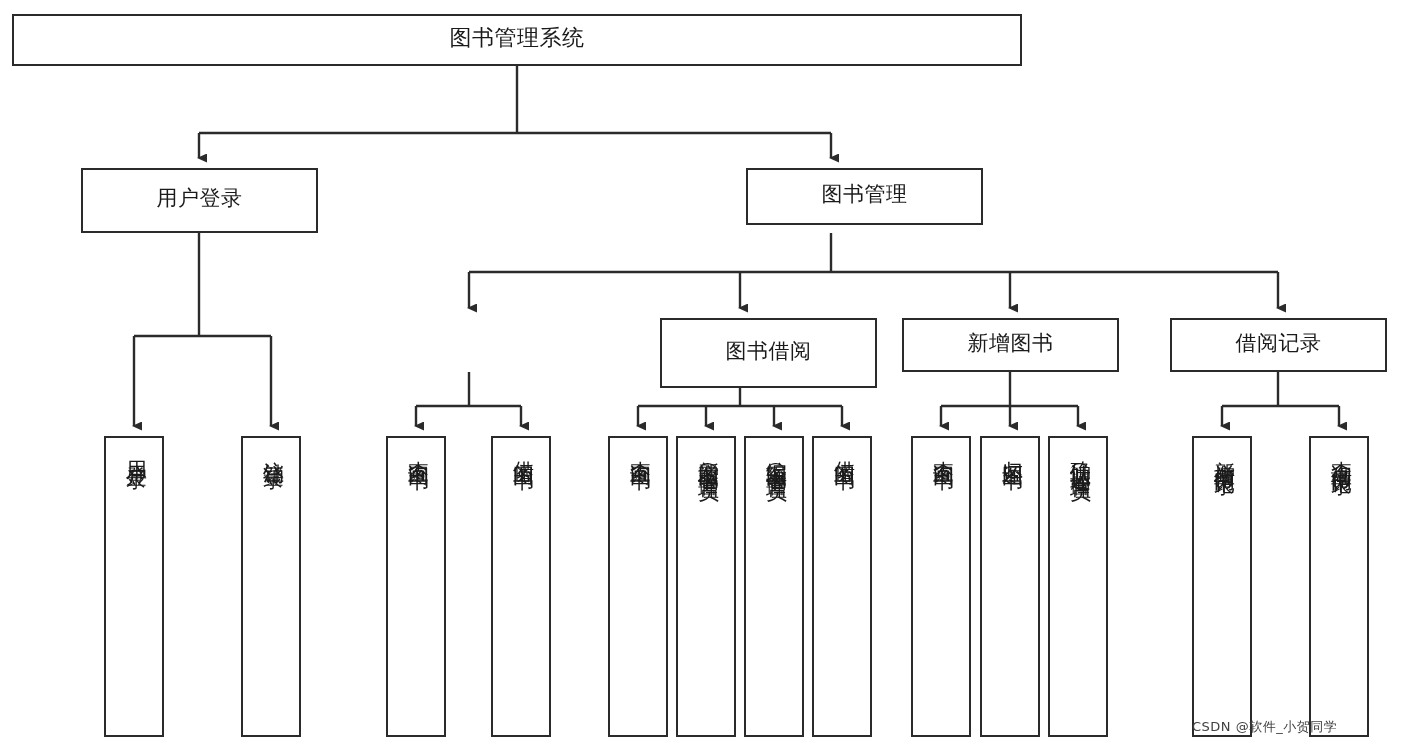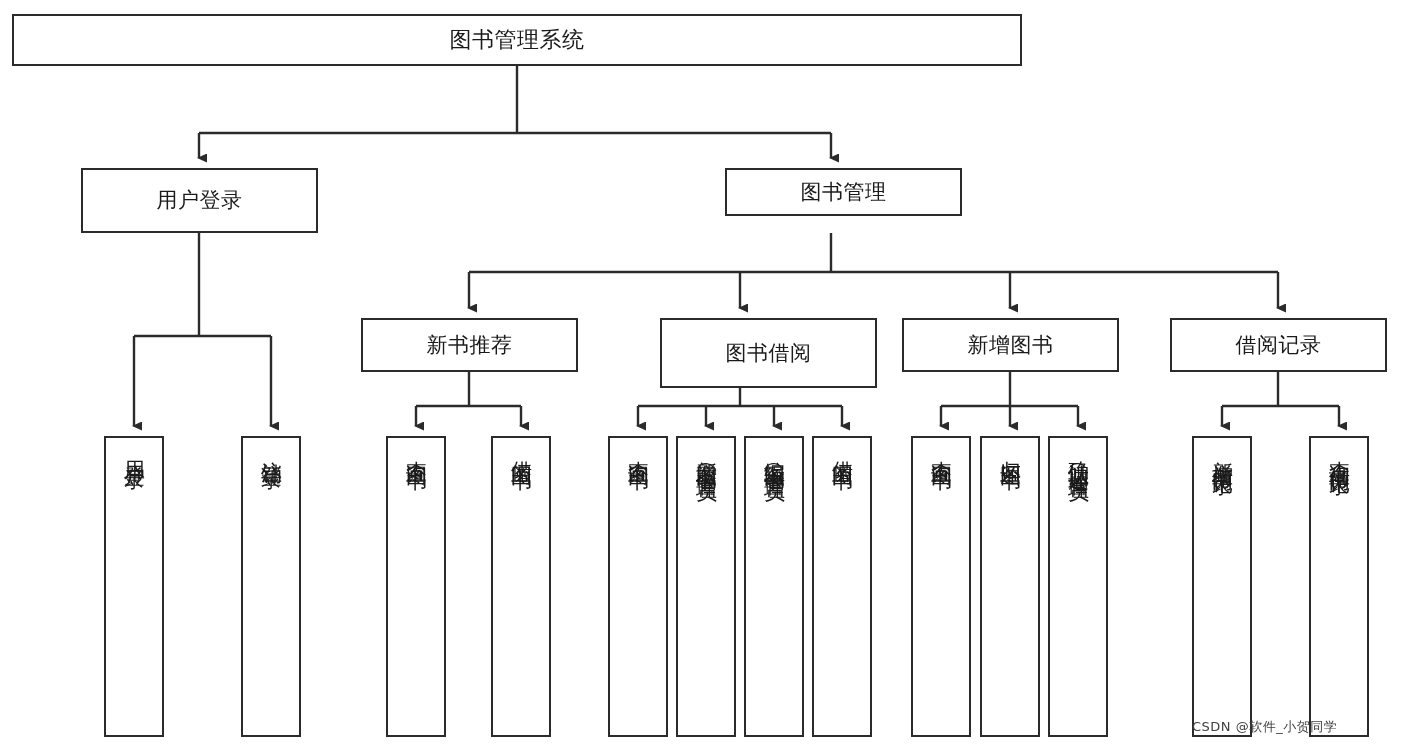--- a/index.html
+++ b/index.html
@@ -27,20 +27,21 @@
   }
   .node {
     position: absolute;
     box-sizing: border-box;
     background: #ffffff;
     border: 2px solid #2b2b2b;
     display: flex;
     align-items: center;
     justify-content: center;
     color: #1a1a1a;
+    font-family: Liberation Mono, monospace;
   }
   .node .label {
     text-align: center;
     line-height: 1.18;
     letter-spacing: 0.5px;
   }
   .node.horizontal .label {
     writing-mode: horizontal-tb;
     font-size: 21px;
   }
@@ -122,27 +123,24 @@
   </svg>
 
   <div class="node horizontal root" style="left:12px; top:14px; width:1010px; height:52px;">
     <span class="label">图书管理系统</span>
   </div>
 
   <div class="node horizontal" style="left:81px; top:168px; width:237px; height:65px;">
     <span class="label">用户登录</span>
   </div>
 
-  <div class="node horizontal" style="left:725px; top:168px; width:237px; height:48px;">
+  <div class="node horizontal" style="left:746px; top:168px; width:237px; height:57px;">
     <span class="label">图书管理</span>
   </div>
 
-  <div class="node horizontal" style="left:361px; top:318px; width:217px; height:54px;">
-    <span class="label">新书推荐</span>
-  </div>
 
   <div class="node horizontal" style="left:660px; top:318px; width:217px; height:70px;">
     <span class="label">图书借阅</span>
   </div>
 
   <div class="node horizontal" style="left:902px; top:318px; width:217px; height:54px;">
     <span class="label">新增图书</span>
   </div>
 
   <div class="node horizontal" style="left:1170px; top:318px; width:217px; height:54px;justify-content:center;">

